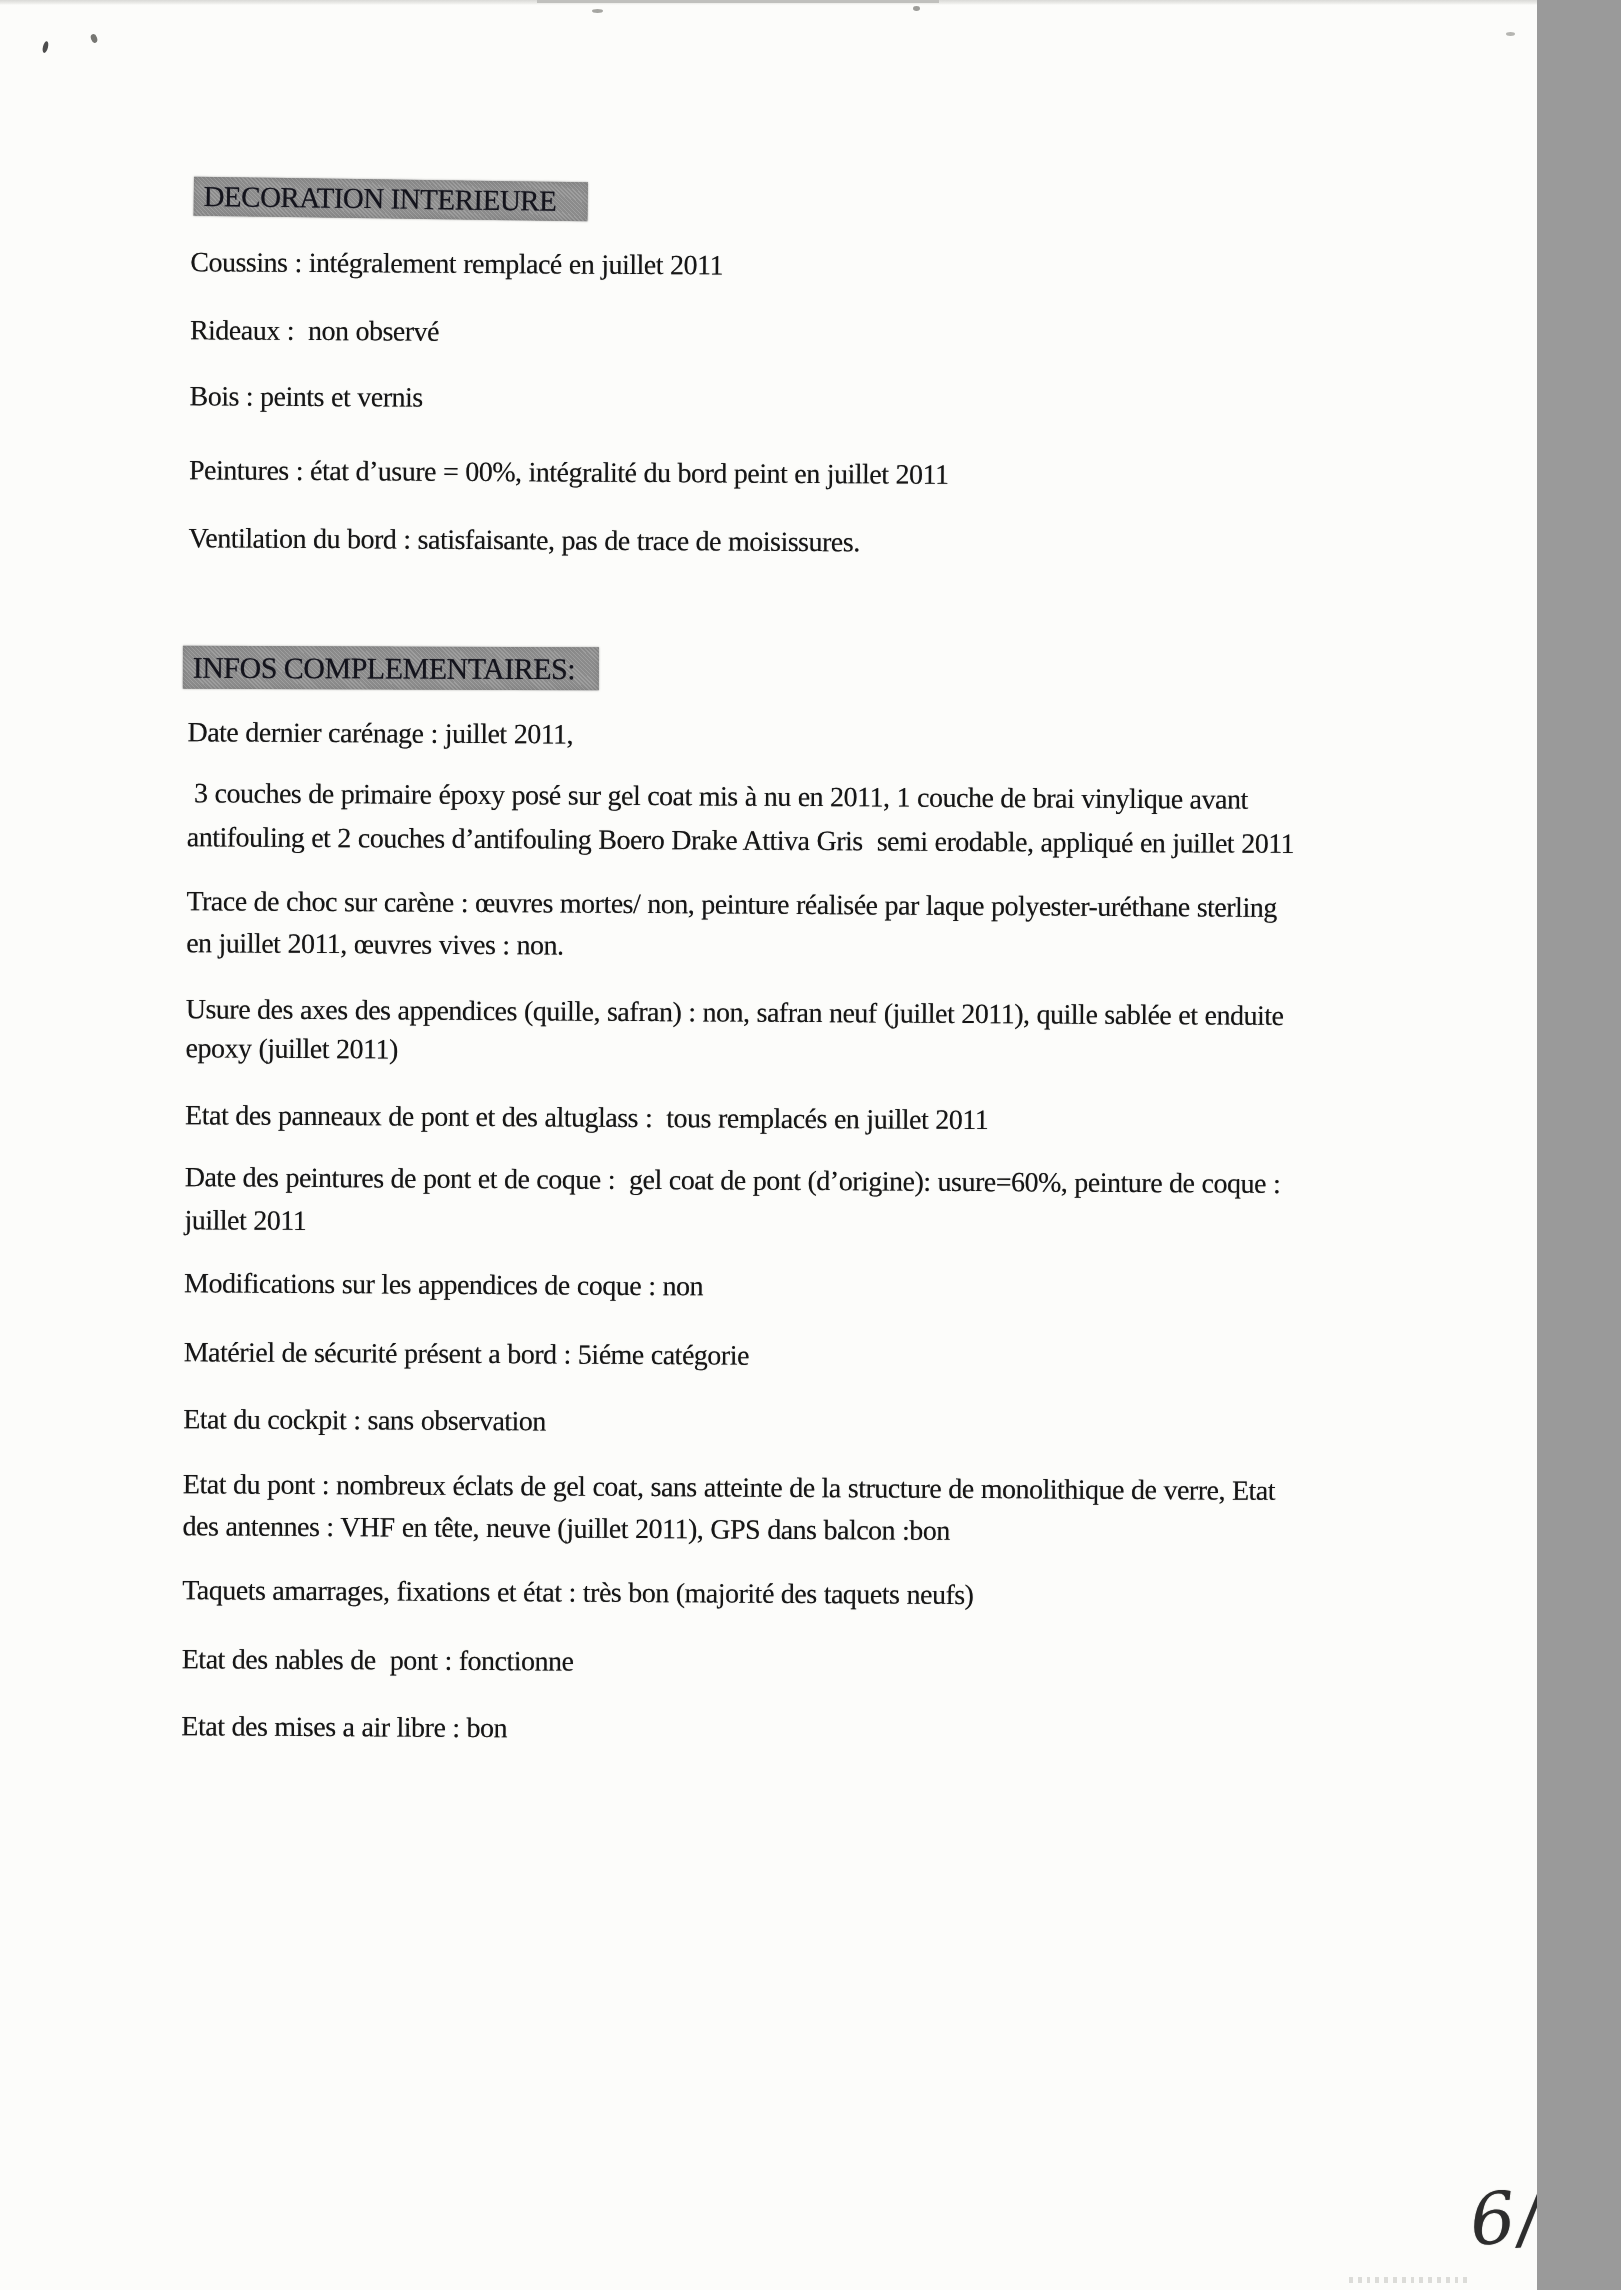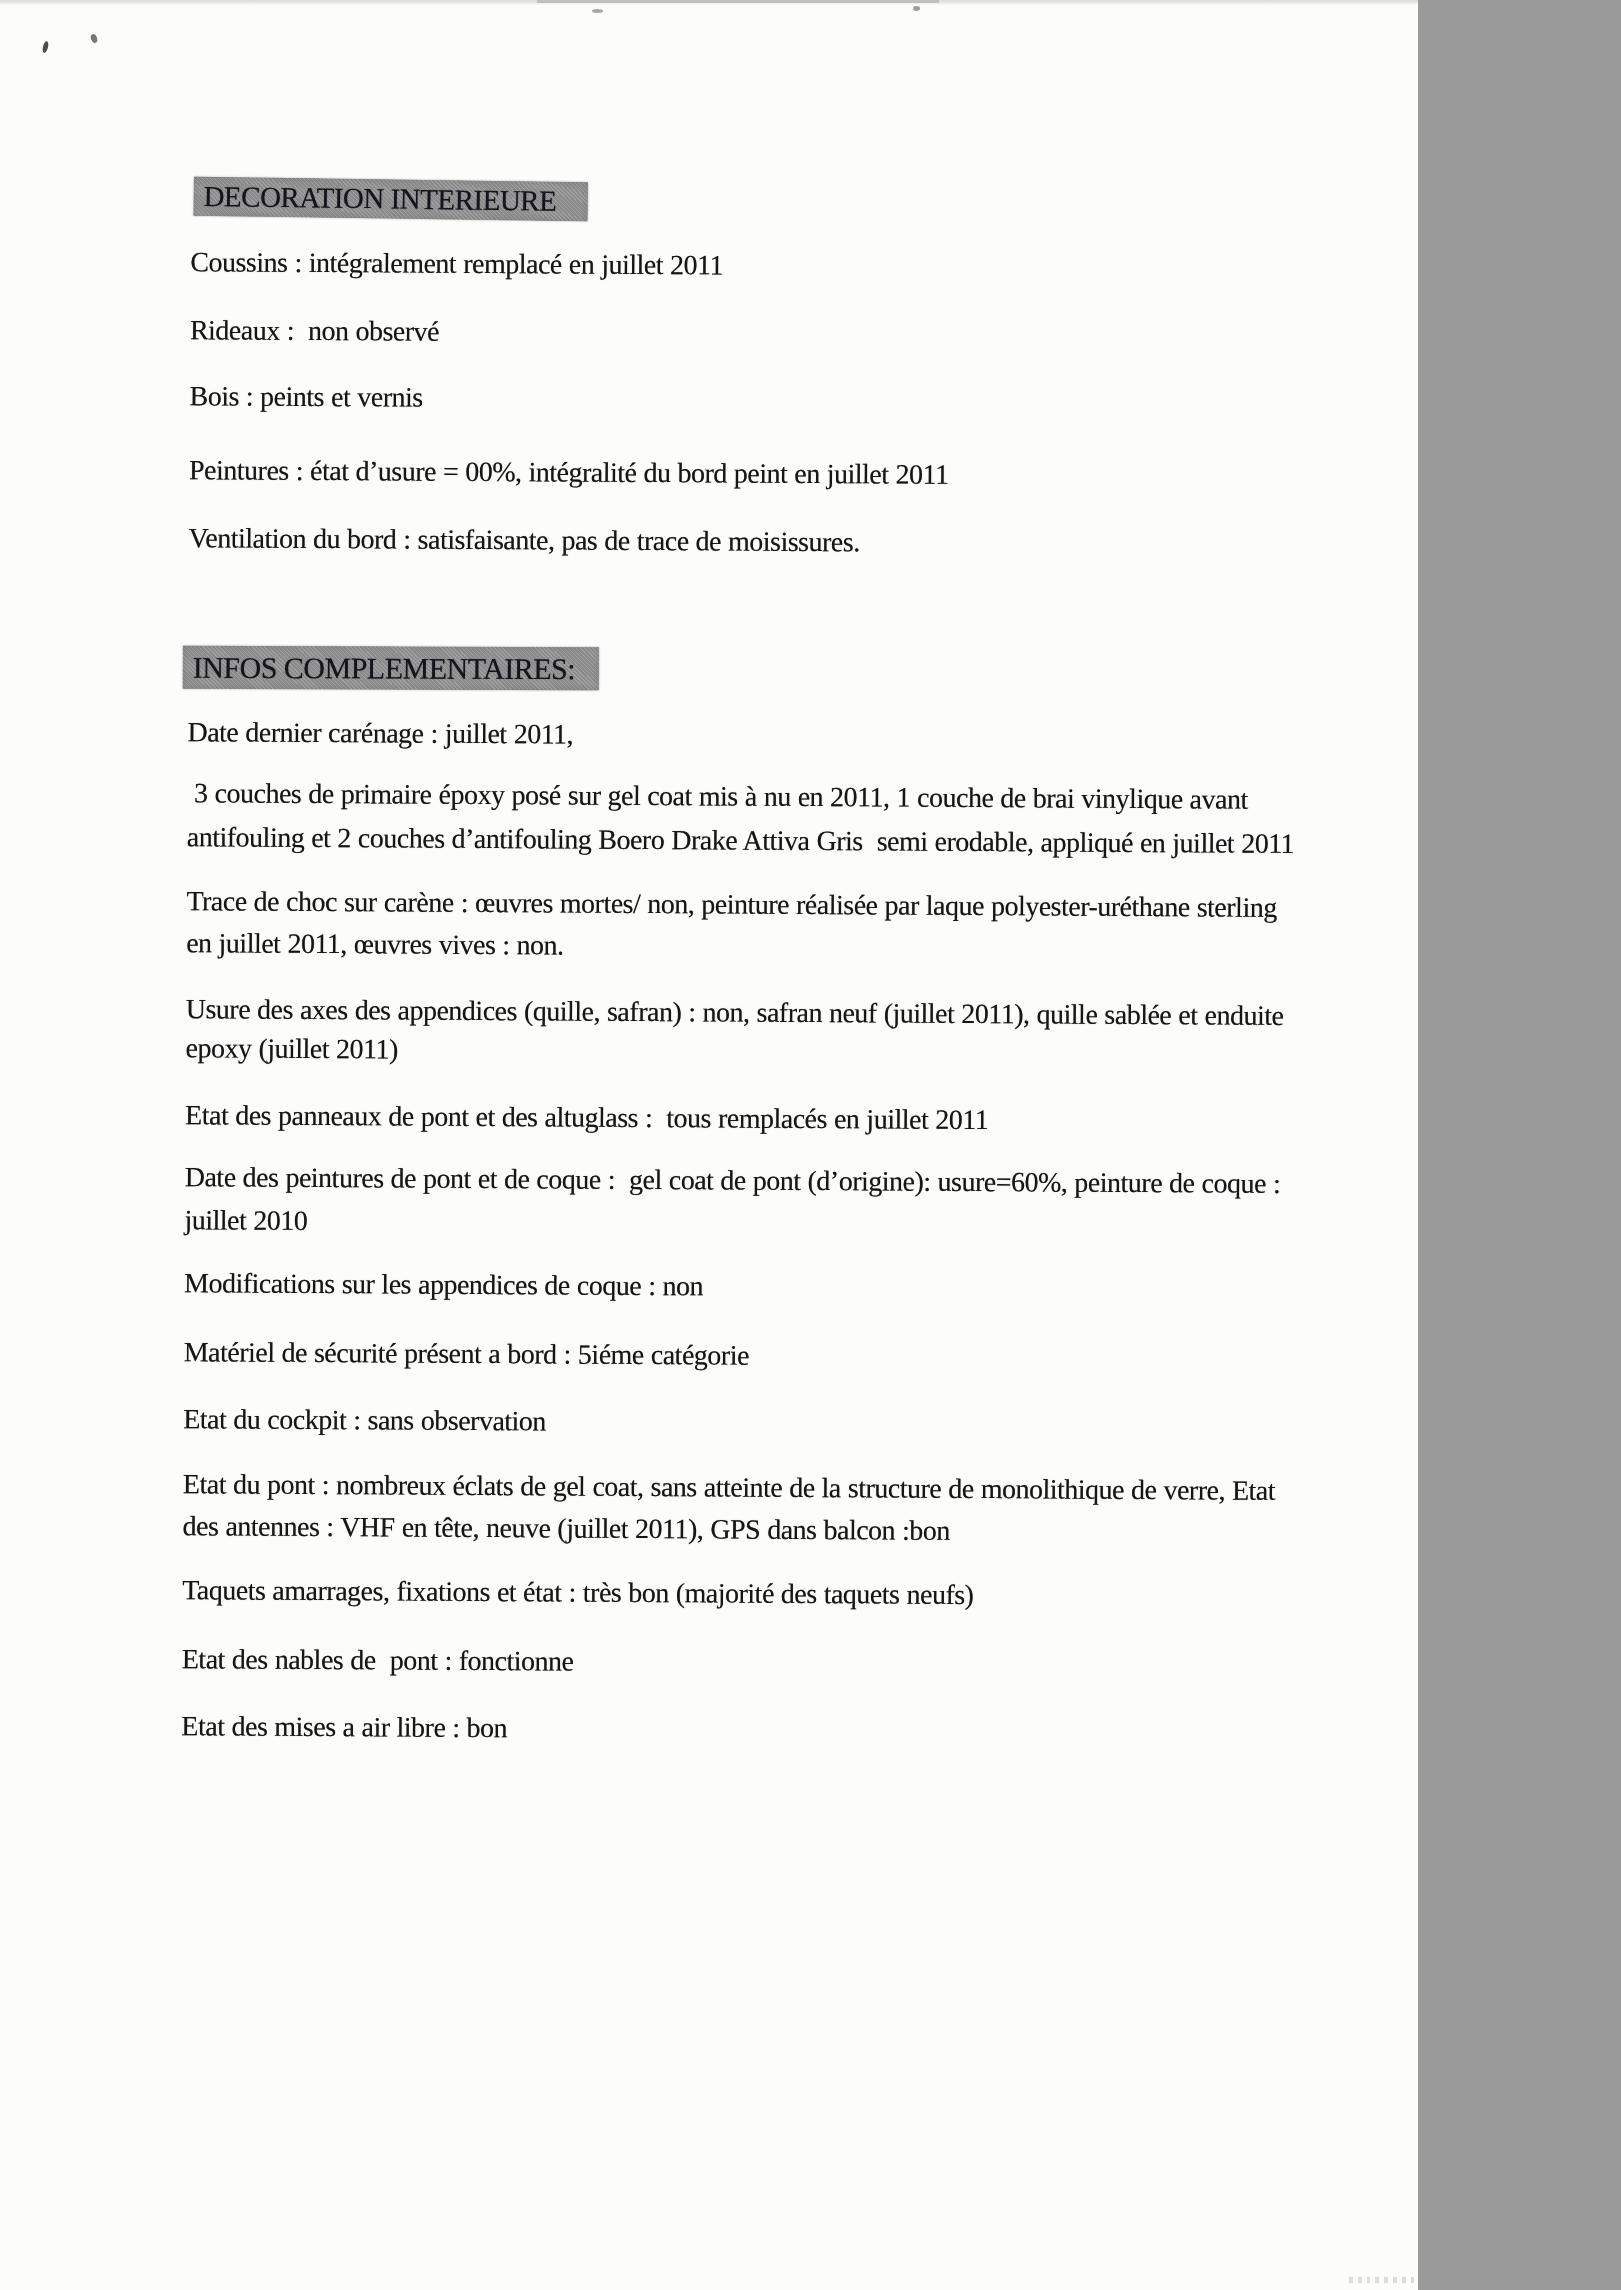--- a/index.html
+++ b/index.html
@@ -1,18 +1,18 @@
 <!DOCTYPE html>
 <html><head>
 <meta charset="utf-8">
 <style>
   html,body{margin:0;padding:0;background:#9a9a9a;}
   .page{
     position:relative;
-    width:1418px;height:2291px;
+    width:1537px;height:2291px;
     background:#fcfcfa;
     overflow:hidden;
     font-family:"Liberation Serif", serif;
     color:#161616;
   }
   .scan-edge-top{
     position:absolute;left:0;top:0;width:1621px;height:4.9px;
     background:linear-gradient(to bottom,#d9d9d6,#efefec 70%,rgba(255,255,255,0));
   }
   .scan-edge-top-dark{
@@ -92,21 +92,21 @@
 
     <div class="line" style="top:716px;">Date dernier carénage : juillet 2011,</div>
     <div class="line" style="top:777px;"> 3 couches de primaire époxy posé sur gel coat mis à nu en 2011, 1 couche de brai vinylique avant</div>
     <div class="line" style="top:821px;">antifouling et 2 couches d’antifouling Boero Drake Attiva Gris  semi erodable, appliqué en juillet 2011</div>
     <div class="line" style="top:885px;">Trace de choc sur carène : œuvres mortes/ non, peinture réalisée par laque polyester-uréthane sterling</div>
     <div class="line" style="top:927px;">en juillet 2011, œuvres vives : non.</div>
     <div class="line" style="top:993px;">Usure des axes des appendices (quille, safran) : non, safran neuf (juillet 2011), quille sablée et enduite</div>
     <div class="line" style="top:1032px;">epoxy (juillet 2011)</div>
     <div class="line" style="top:1099px;">Etat des panneaux de pont et des altuglass :  tous remplacés en juillet 2011</div>
     <div class="line" style="top:1161px;">Date des peintures de pont et de coque :  gel coat de pont (d’origine): usure=60%, peinture de coque :</div>
-    <div class="line" style="top:1204px;">juillet 2010</div>
+    <div class="line" style="top:1204px;">juillet 2011</div>
     <div class="line" style="top:1267px;">Modifications sur les appendices de coque : non</div>
     <div class="line" style="top:1336px;">Matériel de sécurité présent a bord : 5iéme catégorie</div>
     <div class="line" style="top:1403px;">Etat du cockpit : sans observation</div>
     <div class="line" style="top:1468px;">Etat du pont : nombreux éclats de gel coat, sans atteinte de la structure de monolithique de verre, Etat</div>
     <div class="line" style="top:1510px;">des antennes : VHF en tête, neuve (juillet 2011), GPS dans balcon :bon</div>
     <div class="line" style="top:1574px;">Taquets amarrages, fixations et état : très bon (majorité des taquets neufs)</div>
     <div class="line" style="top:1643px;">Etat des nables de  pont : fonctionne</div>
     <div class="line" style="top:1710px;">Etat des mises a air libre : bon</div>
 
   </div>

